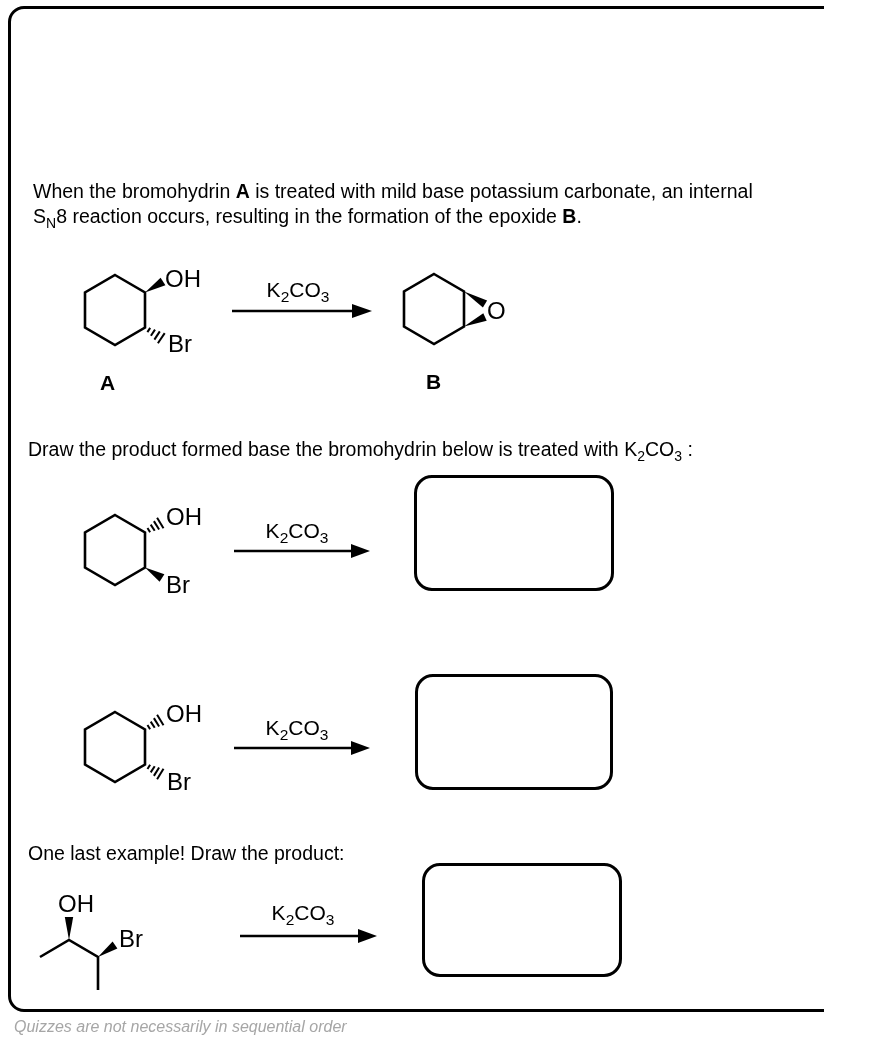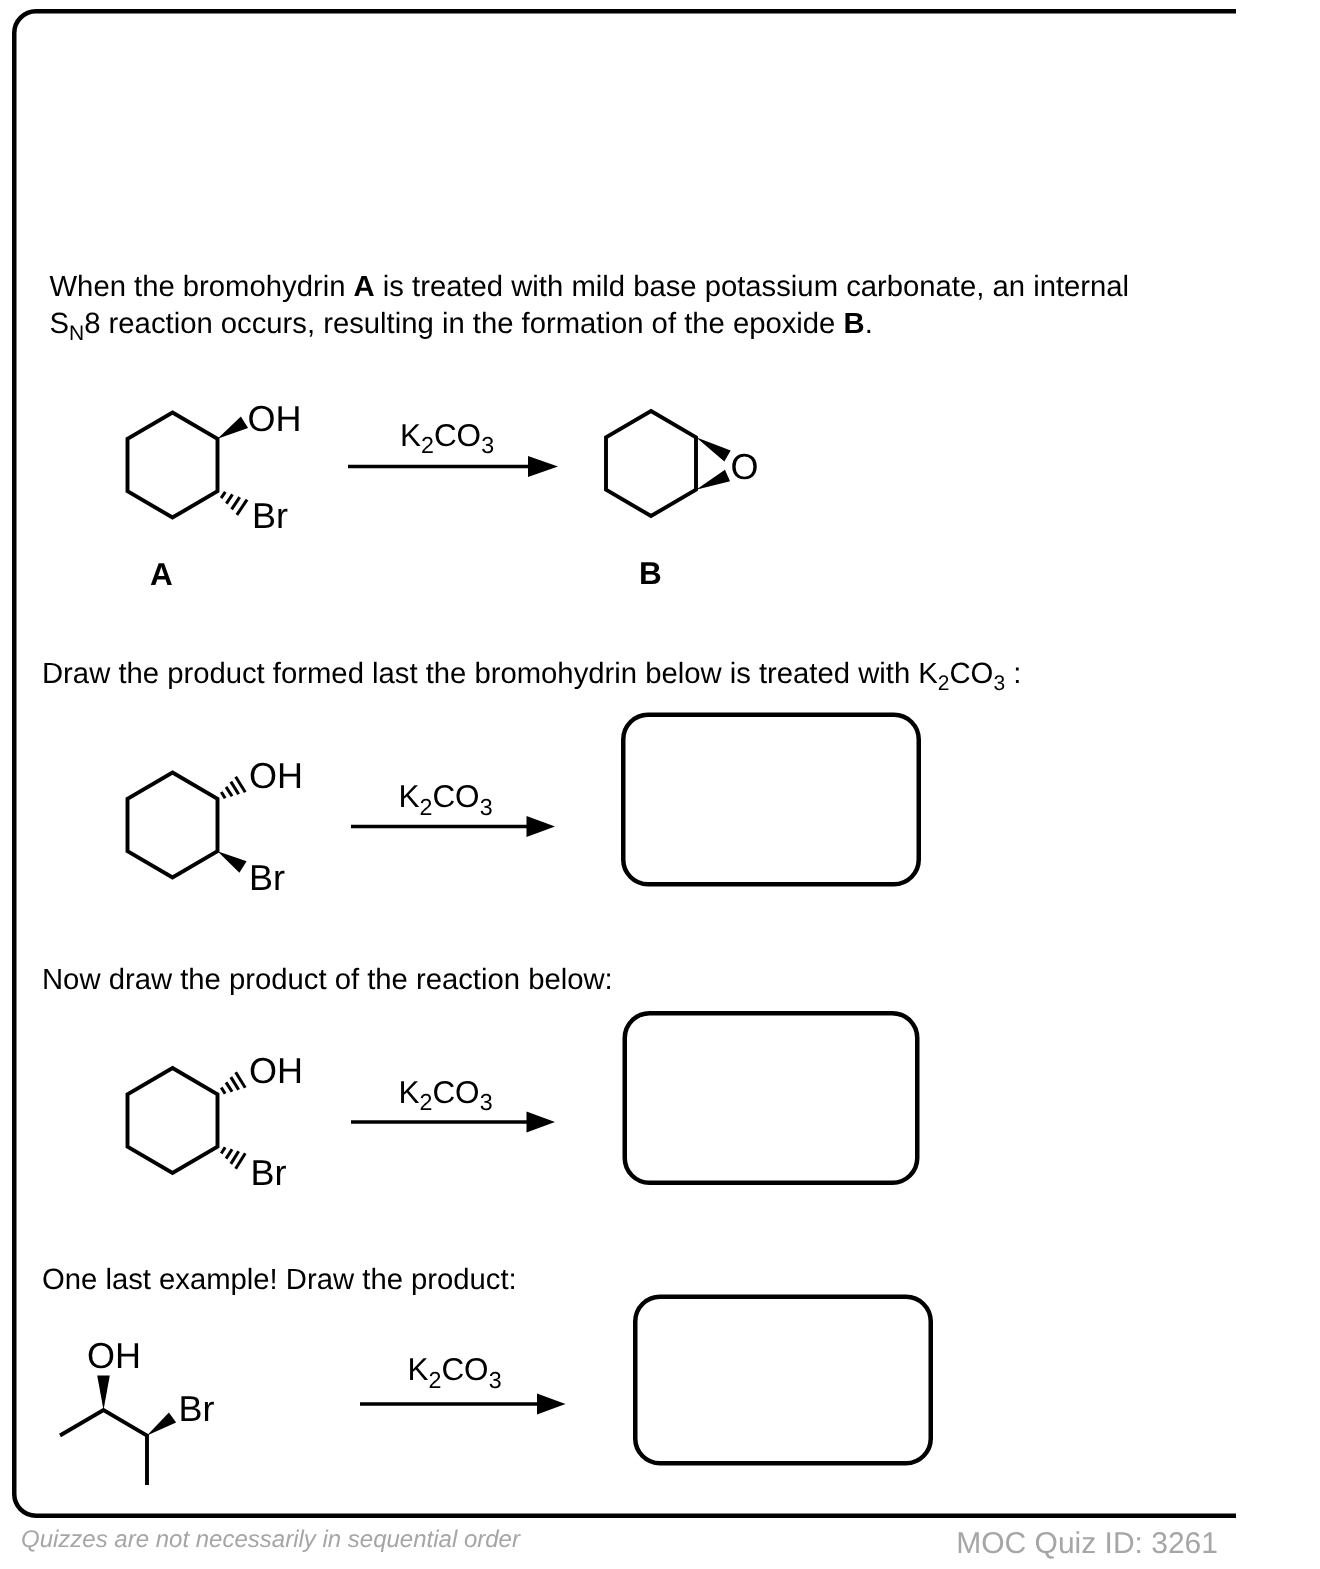--- a/index.html
+++ b/index.html
@@ -71,21 +71,21 @@
     <g>
       <polygon class="bond" points="434,274 464,291.5 464,326.5 434,344 404,326.5 404,291.5"></polygon>
       <polygon points="464,291.5 482.9,307.6 487.1,300.4" fill="#000"></polygon>
       <polygon points="464,326.5 486.7,320.8 483.3,313.2" fill="#000"></polygon>
       <text x="487" y="319">O</text>
       <text class="mol-label" x="426" y="389">B</text>
     </g>
   </svg>
 
   <div class="textblock q1text">
-    <span>Draw the product formed last the bromohydrin below is treated with K</span><sub>2</sub><span>CO</span><sub>3</sub><span> :</span>
+    <span>Draw the product formed base the bromohydrin below is treated with K</span><sub>2</sub><span>CO</span><sub>3</sub><span> :</span>
   </div>
 
   <svg class="scheme" style="left:50px;top:470px" width="340" height="135" viewBox="50 470 340 135">
     <g>
       <polygon class="bond" points="115,515 145,532.5 145,567.5 115,585 85,567.5 85,532.5"></polygon>
       <g class="thin">
         <line x1="147.5" y1="528.0" x2="150.1" y2="532.2"></line>
         <line x1="150.7" y1="524.6" x2="154.7" y2="530.8"></line>
         <line x1="153.9" y1="521.1" x2="159.1" y2="529.5"></line>
         <line x1="157.1" y1="517.8" x2="163.5" y2="528.2"></line>
@@ -96,23 +96,20 @@
     </g>
     <g>
       <line class="arrowline" x1="234" y1="551" x2="353" y2="551"></line>
       <polygon points="370,551 351,544 351,558" fill="#000"></polygon>
       <text class="reagent" text-anchor="middle" x="297" y="538"><tspan>K</tspan><tspan class="sub" dy="5">2</tspan><tspan dy="-5">CO</tspan><tspan class="sub" dy="5">3</tspan></text>
     </g>
   </svg>
 
   <div class="answer-box" style="left:414px;top:475px;width:200px;height:116px"></div>
 
-  <div class="textblock q2text">
-    <span>Now draw the product of the reaction below:</span>
-  </div>
 
   <svg class="scheme" style="left:50px;top:668px" width="340" height="135" viewBox="50 668 340 135">
     <g>
       <polygon class="bond" points="115,712 145,729.5 145,764.5 115,782 85,764.5 85,729.5"></polygon>
       <g class="thin">
         <line x1="147.5" y1="725.0" x2="150.1" y2="729.2"></line>
         <line x1="150.7" y1="721.6" x2="154.7" y2="727.8"></line>
         <line x1="153.9" y1="718.1" x2="159.1" y2="726.5"></line>
         <line x1="157.1" y1="714.8" x2="163.5" y2="725.2"></line>
       </g>
@@ -149,15 +146,14 @@
     <g>
       <line class="arrowline" x1="240" y1="936" x2="360" y2="936"></line>
       <polygon points="377,936 358,929 358,943" fill="#000"></polygon>
       <text class="reagent" text-anchor="middle" x="303" y="920"><tspan>K</tspan><tspan class="sub" dy="5">2</tspan><tspan dy="-5">CO</tspan><tspan class="sub" dy="5">3</tspan></text>
     </g>
   </svg>
 
   <div class="answer-box" style="left:422px;top:863px;width:200px;height:114px"></div>
 
   <div class="footer-note">Quizzes are not necessarily in sequential order</div>
-  <div class="footer-id">MOC Quiz ID: 3261</div>
 
 </div>
 
 </body></html>

